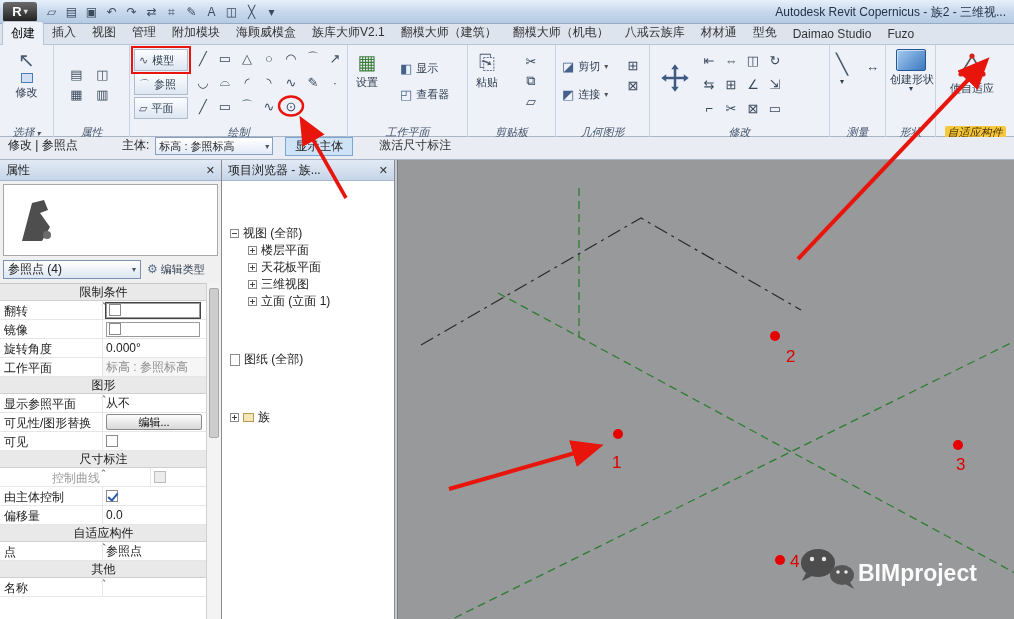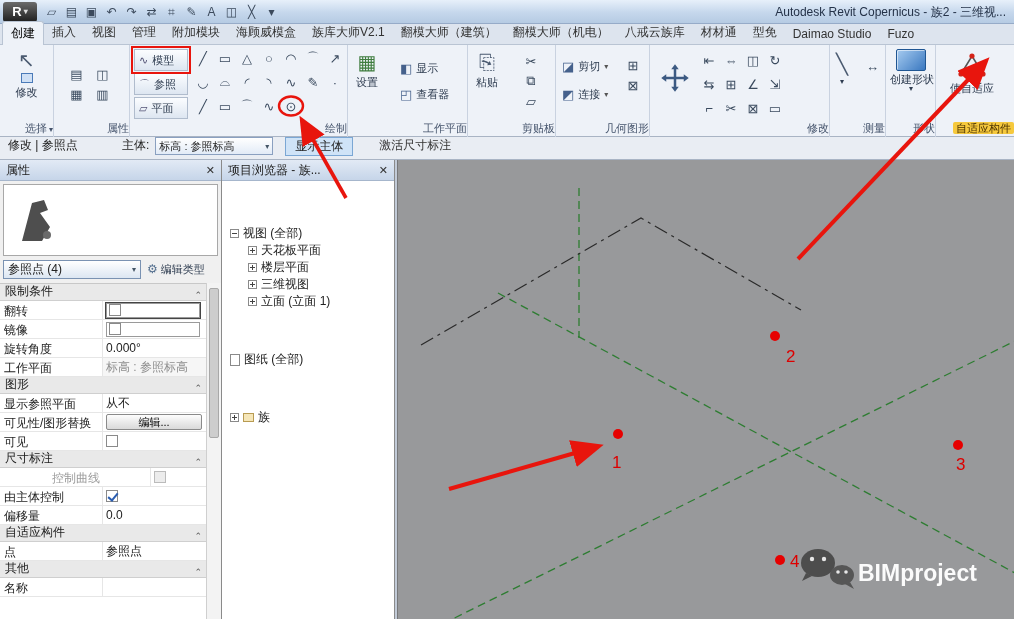--- a/index.html
+++ b/index.html
@@ -24,22 +24,22 @@
   .tabs { position:absolute; left:0; top:24px; width:1014px; height:21px; background:#dde4ee;
     border-bottom:1px solid #b9c4d3; display:flex; align-items:flex-end; padding-left:2px; }
   .tab { padding:3px 8px 3px 8px; font-size:12px; color:#333; white-space:nowrap; }
   .tabs .tab:first-child { background:#eef2f8; border:1px solid #b9c4d3; border-bottom:none;
     border-radius:3px 3px 0 0; margin-bottom:-1px; color:#000; }
 
   
   .ribbon { position:absolute; left:0; top:45px; width:1014px; height:92px; background:#eef2f8;
     border-bottom:1px solid #a9b4c4; }
   .panel { position:absolute; top:0; height:92px; border-right:1px solid #c9d2e0; }
-  .panel-label { position:absolute; bottom:0; left:0; right:0; height:16px; line-height:15px;
-    text-align:right; font-size:11px; color:#44536b; white-space:nowrap; overflow:hidden; }
+  .panel-label { position:absolute; bottom:0; left:0; right:0; height:16px; line-height:23px;
+    text-align:center; font-size:11px; color:#44536b; white-space:nowrap; overflow:hidden;font-style:italic; }
   .panel-label .dd { font-size:8px; margin-left:2px; }
   .panel-label.hl span { background:#f6c93d; padding:0 3px; border-radius:2px; color:#4a3200; }
   .panel-body { position:absolute; left:0; top:2px; right:0; height:74px; }
 
   .bigbtn { display:flex; flex-direction:column; align-items:center; justify-content:flex-start;
     gap:2px; font-size:11px; color:#2e3c50; }
   .bigico { font-size:20px; line-height:22px; color:#4a5a70; }
   .blue-sq { width:12px; height:10px; background:#cfe0f5; border:1px solid #4a7ab8; }
 
   .toolrow { display:flex; }
@@ -87,21 +87,21 @@
   .typesel { position:absolute; left:3px; top:99px; height:20px; display:flex; align-items:center; }
   .tscombo { width:138px; height:19px; border:1px solid #7a92b2; background:linear-gradient(#fff,#dce6f2);
     display:flex; align-items:center; justify-content:space-between; padding:0 4px; font-size:12px; }
   .tscombo .dd { font-size:8px; color:#456; }
   .edittype { display:flex; align-items:center; gap:3px; margin-left:6px; font-size:11px; color:#2e3c50; }
   .edittype .ico { font-size:12px; color:#55708f; }
 
   .pgrid { position:absolute; left:0; top:123px; width:207px; bottom:0; background:#fff;
     border-top:1px solid #c8c8c8; overflow:hidden; }
   .pgroup { height:17px; background:#e9e9e9; border-bottom:1px solid #cfcfcf; display:flex;
-    align-items:flex-end; justify-content:space-between; padding:0 5px; font-size:12px; color:#222; }
+    align-items:center; justify-content:space-between; padding:0 5px; font-size:12px; color:#222;flex-direction:column; }
   .pgroup .chev { font-size:9px; color:#555; }
   .prow { height:19px; display:flex; border-bottom:1px solid #e6e6e6; background:#fff; }
   .plabel { width:103px; padding:2px 4px; border-right:1px solid #e6e6e6; font-size:12px;
     white-space:nowrap; overflow:hidden; }
   .plabel.dis { color:#9a9a9a;margin-left:48px; }
   .pval { flex:1; padding:1px 3px; font-size:12px; display:flex; align-items:center; }
   .pval.dis { color:#8f8f8f; background:#f6f6f6; }
   .field { width:94px; height:15px; border:1px solid #9a9a9a; background:#fff; display:flex;
     align-items:center; padding-left:2px; }
   .field.focused { outline:1px solid #444; }
@@ -504,25 +504,25 @@
       <span>项目浏览器 - 族...</span>
       <span class="x">✕</span>
     </div>
     <div class="tree">
       <div class="trow ind0">
         <span class="exp"></span>
         <span>视图 (全部)</span>
       </div>
       <div class="trow ind1">
         <span class="exp plus"></span>
-        <span>天花板平面</span>
+        <span>楼层平面</span>
       </div>
       <div class="trow ind1">
         <span class="exp plus"></span>
-        <span>楼层平面</span>
+        <span>天花板平面</span>
       </div>
       <div class="trow ind1">
         <span class="exp plus"></span>
         <span>三维视图</span>
       </div>
       <div class="trow ind1">
         <span class="exp plus"></span>
         <span>立面 (立面 1)</span>
       </div>
       <div class="trow ind0">

